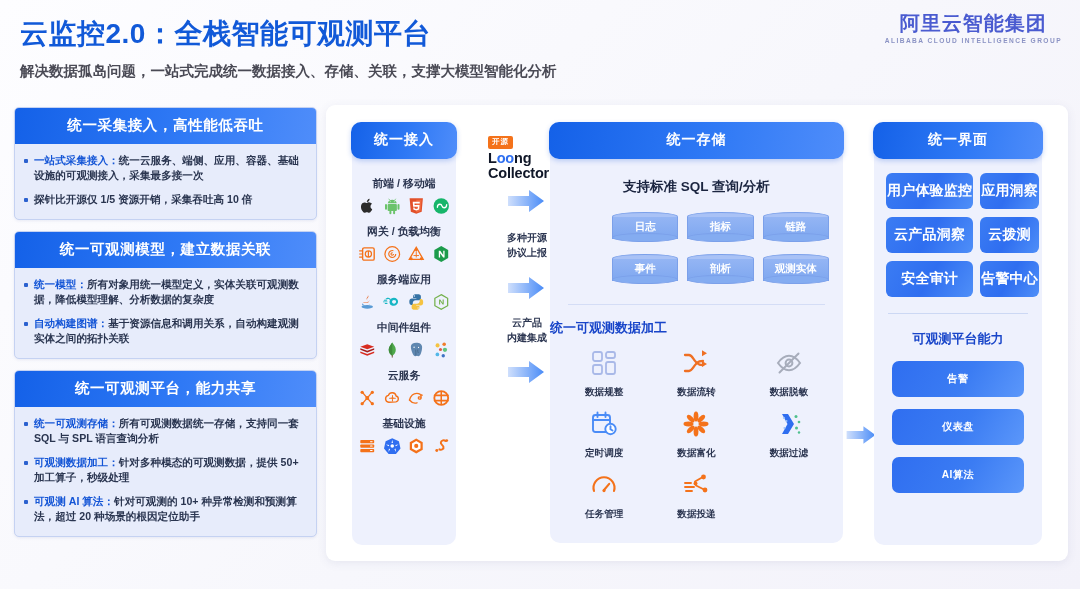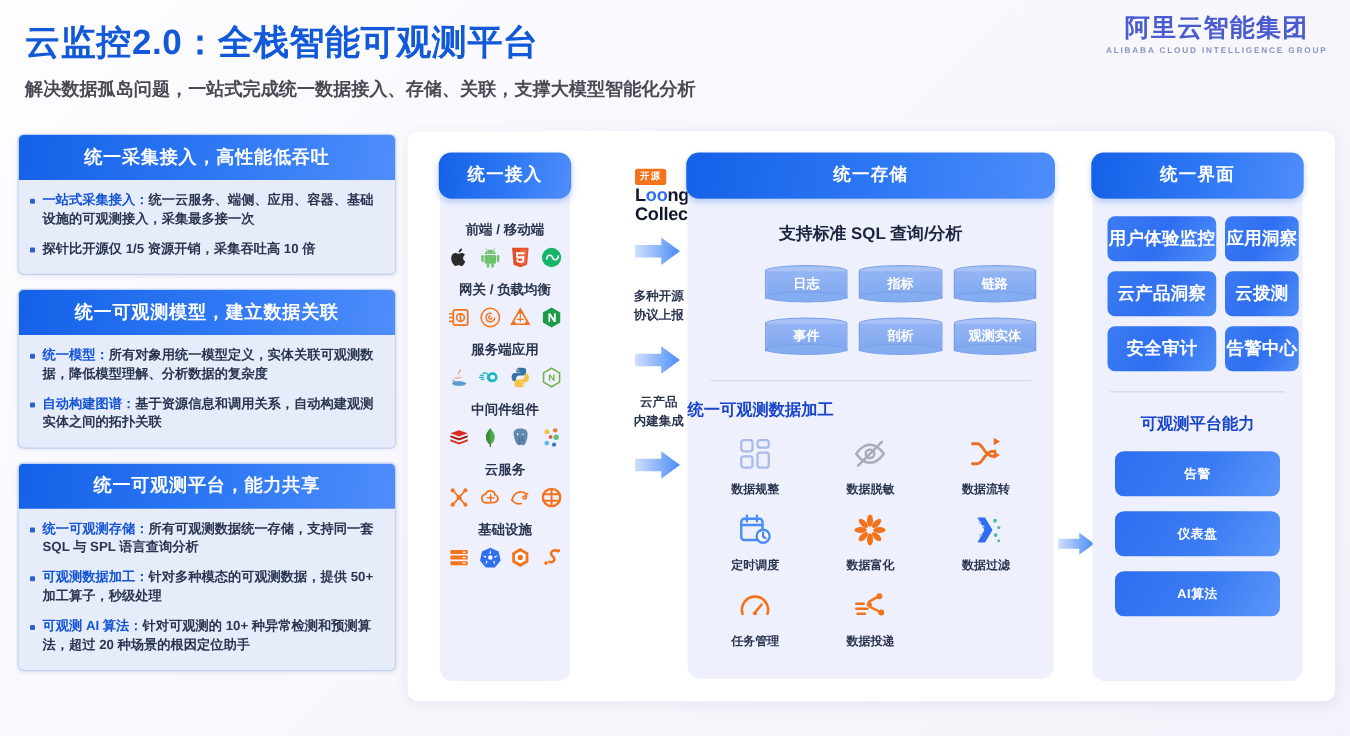--- a/index.html
+++ b/index.html
@@ -414,21 +414,21 @@
           <svg width="20" height="20" viewBox="0 0 24 24">
               <path fill="none" stroke="#f4721a" stroke-width="2.6" stroke-linecap="round" d="M17.5 5.4c-2-1.6-5.2-.9-6 1.7-.8 2.7 2.5 3.4 3.3 5.9.8 2.6-2.4 4.9-5.2 3.4"></path>
               <circle cx="19" cy="5" r="1.9" fill="#f4721a"></circle>
               <circle cx="6.2" cy="17.8" r="1.9" fill="#f4721a"></circle>
             </svg>
         </div>
       </div>
     </div>
 
     <div id="connector">
-      <div style="position:absolute;left:2px;top:7px;margin-left:20px;">
+      <div style="position:absolute;left:2px;top:7px;">
         <span class="loong-badge">开源</span>
         <div class="loong-name">
           <span>L<span class="o">oo</span>ng</span><br>
           <span>Collector</span>
         </div>
       </div>
 
       <svg class="arrow-r" style="position:absolute;left:20px;top:65px;" width="40" height="26" viewBox="0 0 40 26">
         <defs>
             <linearGradient id="ag1" x1="0" x2="1">
@@ -506,37 +506,37 @@
                 <rect x="3" y="3" width="9" height="9" rx="2"></rect>
                 <rect x="16" y="3" width="9" height="6" rx="2"></rect>
                 <rect x="3" y="16" width="9" height="9" rx="2"></rect>
                 <rect x="16" y="13" width="9" height="12" rx="2"></rect>
               </g>
             </svg>
           <span>数据规整</span>
         </div>
         <div class="proc-cell">
           <svg width="28" height="28" viewBox="0 0 28 28">
+              <g fill="none" stroke="#ef6f22" stroke-width="2.3" stroke-linecap="round">
+                <path d="M3 6h4c3 0 4 4 7 7s4 3 7 3"></path>
+                <path d="M3 22h4c3 0 4-4 7-7s4-3 7-3"></path>
+              </g>
+              <path fill="#ef6f22" d="M20 12l5 3-5 3zM20 1.2l5 3-5 3z"></path>
+            </svg>
+          <span>数据流转</span>
+        </div>
+        <div class="proc-cell">
+          <svg width="28" height="28" viewBox="0 0 28 28">
               <g fill="none" stroke="#a7adbb" stroke-width="2" stroke-linecap="round">
                 <path d="M3 14c3.5-5 7.2-7.2 11-7.2S21.5 9 25 14c-3.5 5-7.2 7.2-11 7.2S6.5 19 3 14z"></path>
                 <circle cx="14" cy="14" r="3.4"></circle>
                 <path d="M4.5 23.5L23.5 4.5"></path>
               </g>
             </svg>
           <span>数据脱敏</span>
-        </div>
-        <div class="proc-cell">
-          <svg width="28" height="28" viewBox="0 0 28 28">
-              <g fill="none" stroke="#ef6f22" stroke-width="2.3" stroke-linecap="round">
-                <path d="M3 6h4c3 0 4 4 7 7s4 3 7 3"></path>
-                <path d="M3 22h4c3 0 4-4 7-7s4-3 7-3"></path>
-              </g>
-              <path fill="#ef6f22" d="M20 12l5 3-5 3zM20 1.2l5 3-5 3z"></path>
-            </svg>
-          <span>数据流转</span>
         </div>
         <div class="proc-cell">
           <svg width="28" height="28" viewBox="0 0 28 28">
               <g fill="none" stroke="#4a8cf7" stroke-width="1.9" stroke-linecap="round">
                 <rect x="3" y="5" width="17" height="17" rx="2.5"></rect>
                 <path d="M3 10h17M7.5 2.5v4.5M15.5 2.5v4.5"></path>
                 <circle cx="20.5" cy="19" r="5.2" fill="#fff"></circle>
                 <path d="M20.5 16.2v3l2 1.3"></path>
               </g>
             </svg>

